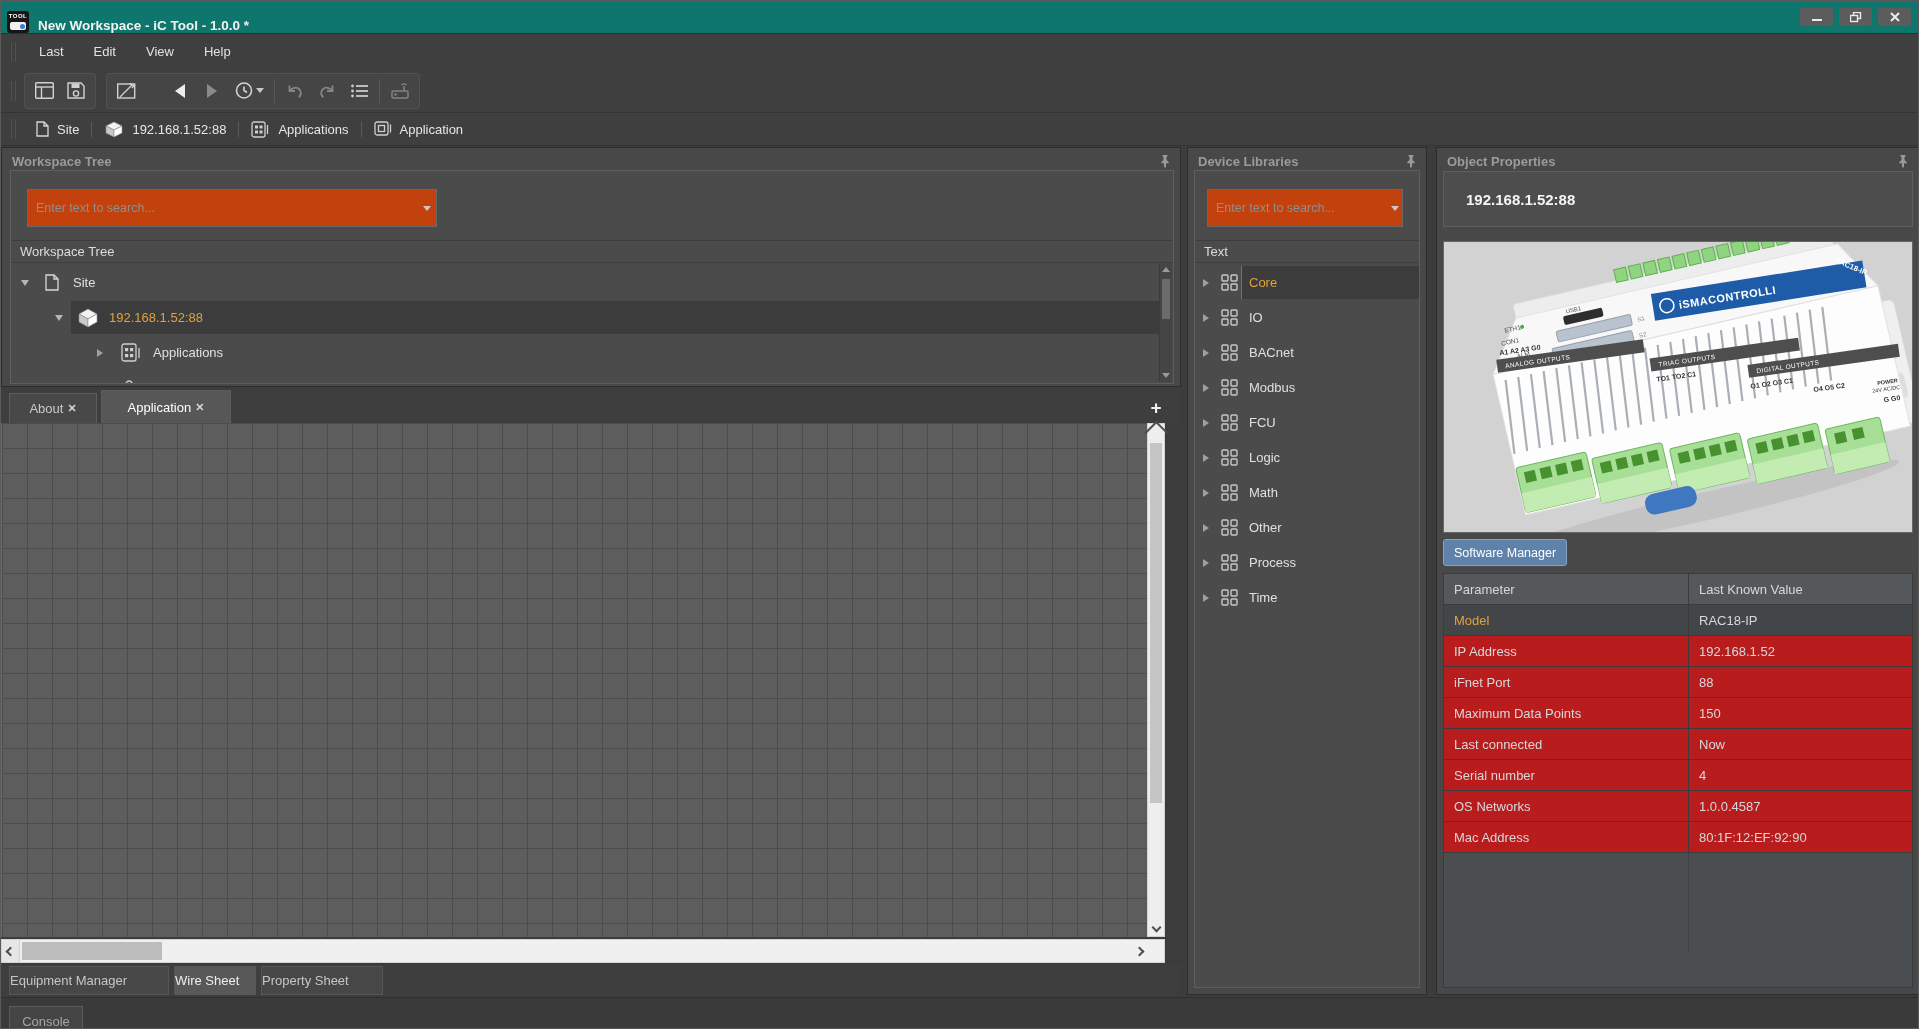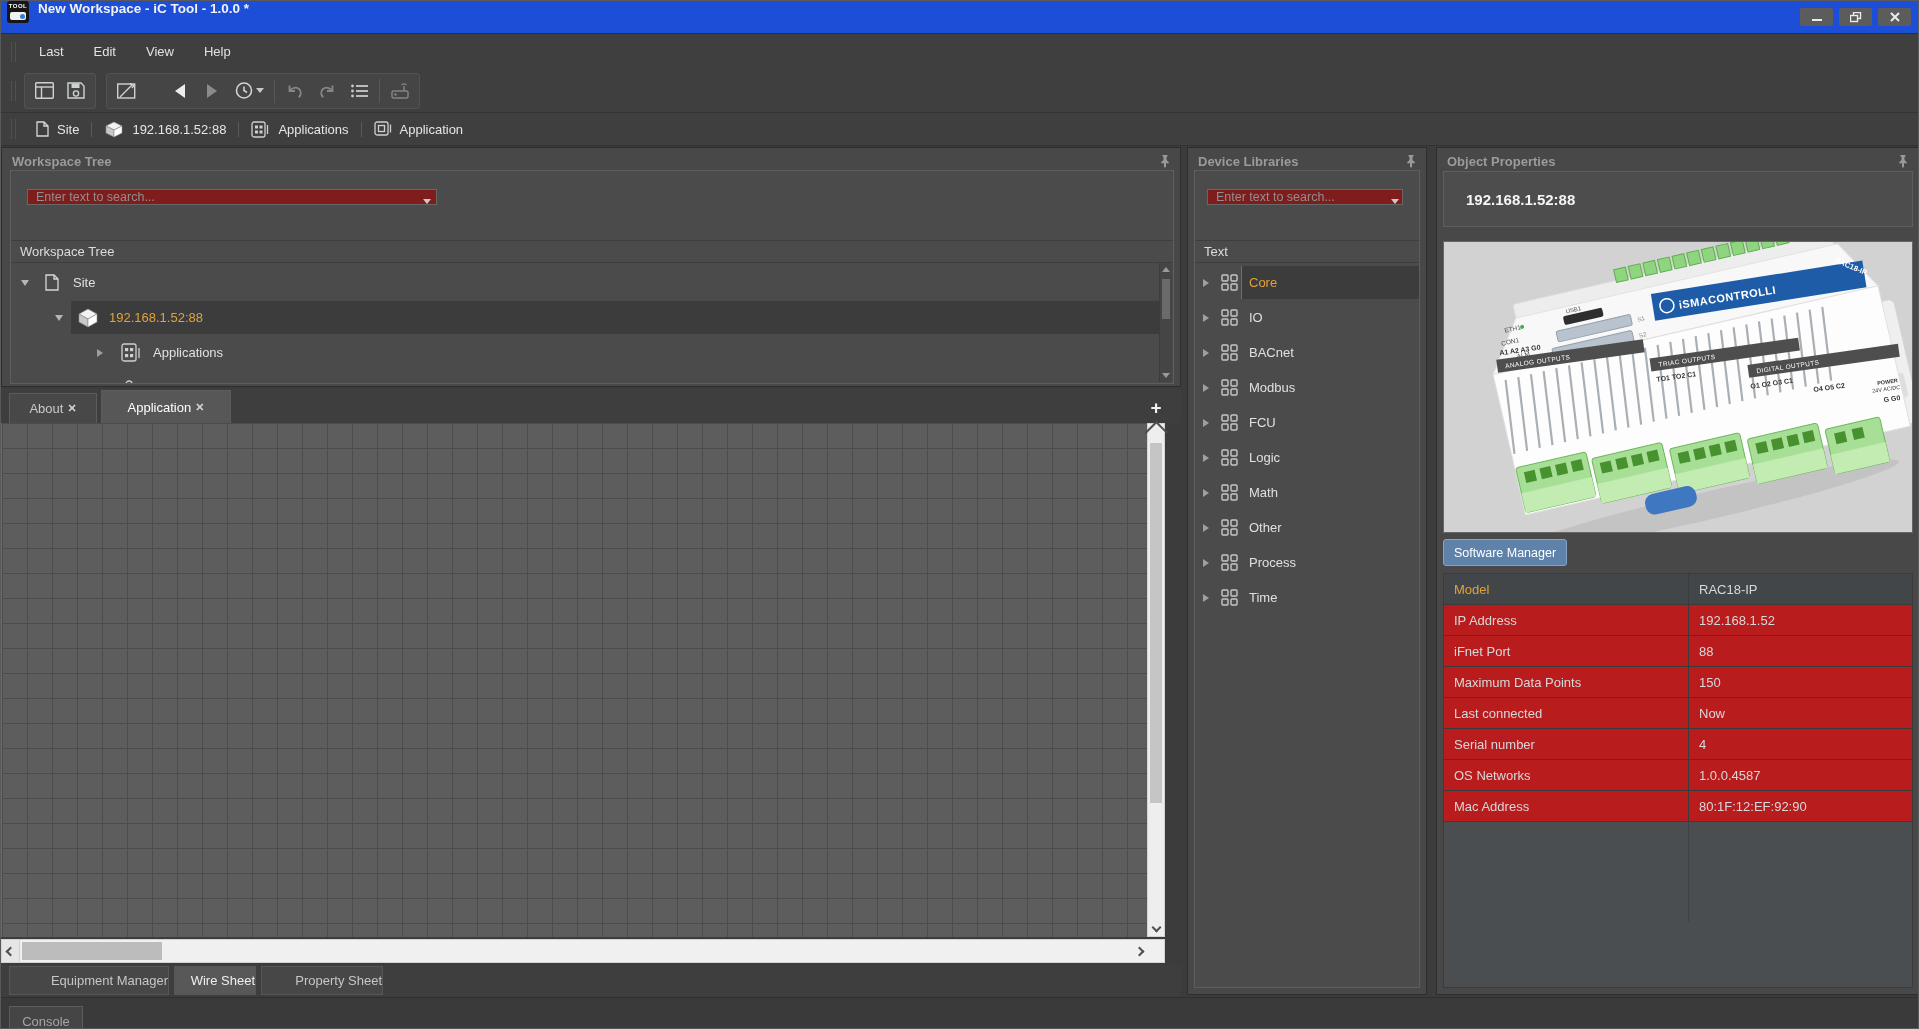--- a/index.html
+++ b/index.html
@@ -1,21 +1,21 @@
 <!DOCTYPE html>
 <html><head>
 <meta charset="utf-8">
 <style>
   *{margin:0;padding:0;box-sizing:border-box}
   html,body{background:#2a2a2a}
   .app{position:relative;width:1919px;height:1029px;overflow:hidden;background:#3c3c3c;
        font-family:"Liberation Sans",sans-serif;font-size:13px;color:#d8d8d8;border:1px solid #5a5a5a}
 
   
-  .titlebar{position:absolute;left:0;top:0;width:100%;height:33px;background:#1d4ed8;border-bottom:1px solid #2e2e2e;display:flex;align-items:flex-start}
+  .titlebar{position:absolute;left:0;top:0;width:100%;height:33px;background:#0f766e;border-bottom:1px solid #2e2e2e;display:flex;align-items:flex-end}
   .applogo{width:22px;height:22px;margin:0 9px 0 6px;background:#161616;border-radius:3px;position:relative;flex:0 0 auto}
   .applogo .t{position:absolute;top:2px;left:0;right:0;text-align:center;font-size:6px;font-weight:bold;color:#fff;letter-spacing:.5px}
   .applogo .pill{position:absolute;left:3px;bottom:3px;width:16px;height:8px;background:#f2f2f2;border-radius:2px}
   .applogo .dot{position:absolute;right:4px;bottom:4px;width:5px;height:5px;background:#2f7fd6;border-radius:50%}
   .title{font-weight:bold;font-size:13.5px;color:#f2f2f2}
   .winbtns{position:absolute;right:7px;top:7px;display:flex;gap:6px}
   .winbtn{width:33px;height:18px;background:#5c5c5c;border-radius:2px;display:flex;align-items:center;justify-content:center}
 
   
   .menubar{position:absolute;left:0;top:33px;width:100%;height:35px;background:#3f3f3f;display:flex;align-items:center}
@@ -29,21 +29,21 @@
   .tspace{width:22px}
   .caret{width:0;height:0;border-left:4px solid transparent;border-right:4px solid transparent;border-top:5px solid #c9c9c9;margin-left:2px}
   .crumbbar{position:absolute;left:0;top:112px;width:100%;height:33px;background:#3f3f3f;border-bottom:1px solid #333;display:flex;align-items:center}
   .crumb{display:flex;align-items:center;gap:8px;padding:0 12px;color:#e6e6e6}
   .crumb-sep{width:1px;height:15px;background:#5a5a5a}
 
   
   .panel{position:absolute;background:#484848;border:1px solid #2d2d2d}
   .phead{height:26px;display:flex;align-items:center;justify-content:space-between;padding:0 10px;color:#9b9b9b;font-weight:bold;font-size:13px}
   .inner{position:absolute;border:1px solid #5e5e5e;background:#4b4b4b}
-  .combo{position:absolute;height:16px;background:#7f1d1d;border:1px solid #676767;display:flex;align-items:flex-end}
+  .combo{position:absolute;height:38px;background:#c2410c;border:1px solid #676767;display:flex;align-items:center}
   .combo input{flex:1;height:100%;background:transparent;border:none;outline:none;color:#dcdcdc;font-family:"Liberation Sans",sans-serif;font-size:12.5px;padding:0 8px}
   .combo input::placeholder{color:#8f8f8f}
   .combo .dd{width:20px;display:flex;align-items:center;justify-content:center}
   .colhead{position:absolute;left:0;right:0;height:23px;background:#4b4b4b;border-top:1px solid #3e3e3e;border-bottom:1px solid #3e3e3e;
            display:flex;align-items:center;padding-left:9px;color:#dcdcdc}
   .trow{position:absolute;left:0;right:0;height:35px}
   .trow .sel{position:absolute;top:1px;bottom:1px;background:#3c3c3c}
   .trow .cell{position:absolute;top:0;bottom:0;display:flex;align-items:center}
   .lbl{color:#e0e0e0;font-size:13px}
   .lbl.orange{color:#e2a23a}
@@ -75,21 +75,21 @@
   .hscroll .thumb{position:absolute;left:20px;top:2px;bottom:2px;width:140px;background:#bcbcbc}
   .hscroll .rbtn{position:absolute;left:1128px;top:0;width:18px;height:100%;display:flex;align-items:center;justify-content:center}
   .chev{width:7px;height:7px;border-right:2px solid #4f4f4f;border-bottom:2px solid #4f4f4f}
   .chev.up{transform:rotate(-135deg)} .chev.down{transform:rotate(45deg)}
   .chev.left{transform:rotate(135deg)} .chev.right{transform:rotate(-45deg)}
   .vscroll .up,.vscroll .dn{position:absolute;left:0;width:100%;height:17px;display:flex;align-items:center;justify-content:center}
   .vscroll .up{top:0}.vscroll .dn{bottom:0}
 
   
   .btabs{position:absolute;left:0;top:964px;width:1180px;height:31px;background:#3e3e3e}
-  .btab{position:absolute;top:1px;height:29px;display:flex;align-items:center;justify-content:flex-end;border:1px solid #565656;background:#474747;color:#c6c6c6}
+  .btab{position:absolute;top:1px;height:29px;display:flex;align-items:center;justify-content:flex-start;border:1px solid #565656;background:#474747;color:#c6c6c6}
   .btab.active{background:#585858;color:#efefef}
   .constrip{position:absolute;left:0;top:996px;width:100%;height:33px;background:#3a3a3a;border-top:1px solid #2f2f2f}
   .conbtn{position:absolute;left:8px;top:8px;width:74px;height:30px;border:1px solid #5c5c5c;background:#454545;color:#a5a5a5;display:flex;align-items:center;justify-content:center}
 
   
   .namebox{position:absolute;left:6px;top:23px;width:470px;height:56px;background:#4d4d4d;border:1px solid #5e5e5e;display:flex;align-items:center;padding-left:22px}
   .namebox span{font-weight:bold;font-size:15px;color:#f5f5f5}
   .imgbox{position:absolute;left:6px;top:93px;width:470px;height:292px;background:#d2d2d2;border:1px solid #666;overflow:hidden}
   .smbtn{position:absolute;left:6px;top:391px;width:124px;height:27px;background:#5f82ab;border:1px solid #87a3c2;border-radius:3px;
          color:#fff;display:flex;align-items:center;justify-content:center;font-size:12.5px}
@@ -740,20 +740,24 @@
           <rect x="-64" y="96" width="52" height="21" rx="9" fill="#3f78c0"></rect>
         </g>
       </svg>
     </div>
 
     <div class="smbtn">
       <span>Software Manager</span>
     </div>
 
     <div class="ptable">
+      <div class="prow head">
+        <div>Parameter</div>
+        <div>Last Known Value</div>
+      </div>
       <div class="prow selrow">
         <div class="pname orange">Model</div>
         <div>RAC18-IP</div>
       </div>
       <div class="prow">
         <div class="pname">IP Address</div>
         <div>192.168.1.52</div>
       </div>
       <div class="prow">
         <div class="pname">iFnet Port</div>

